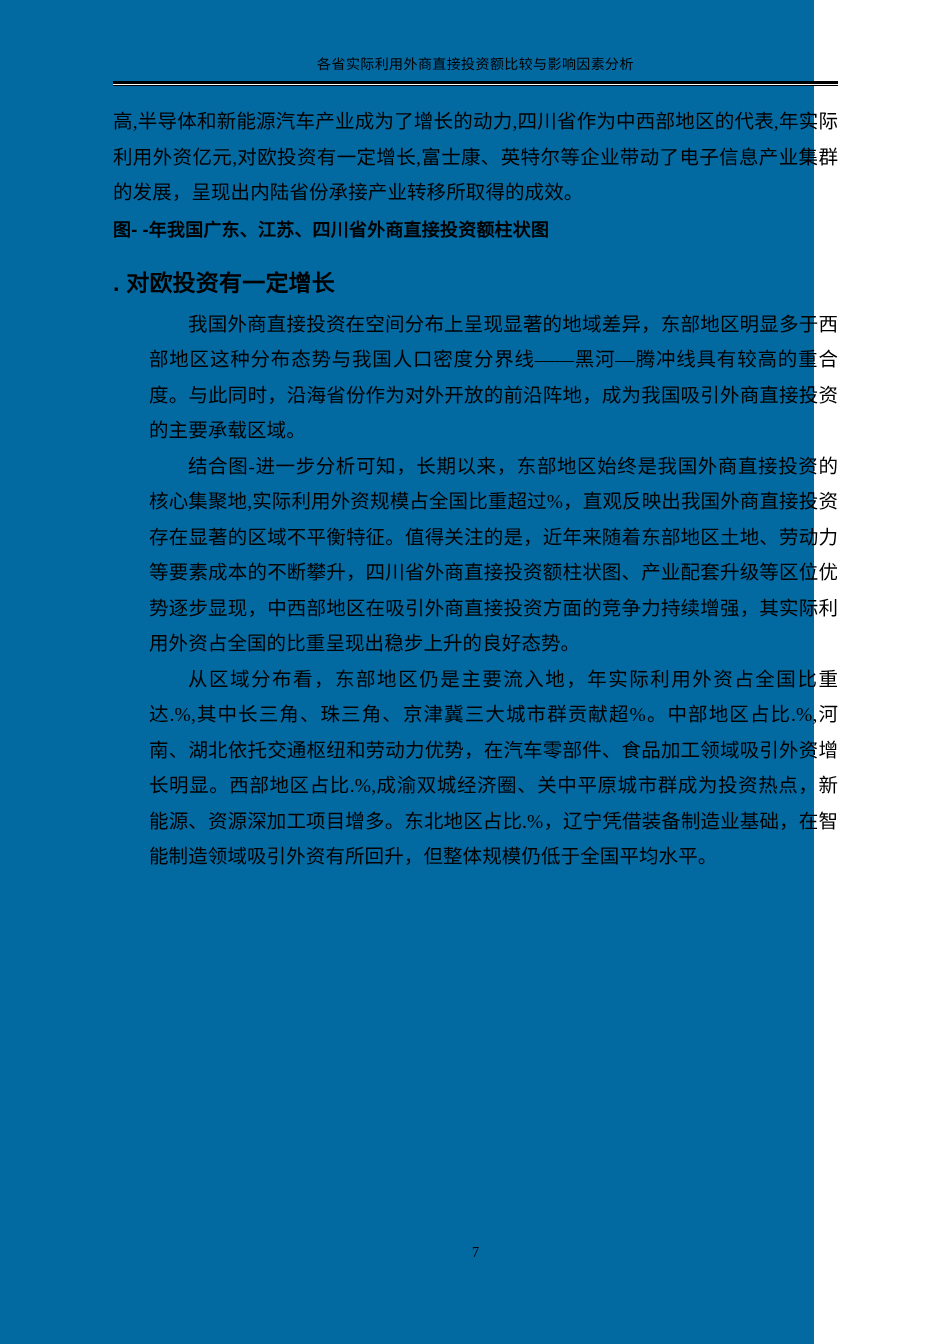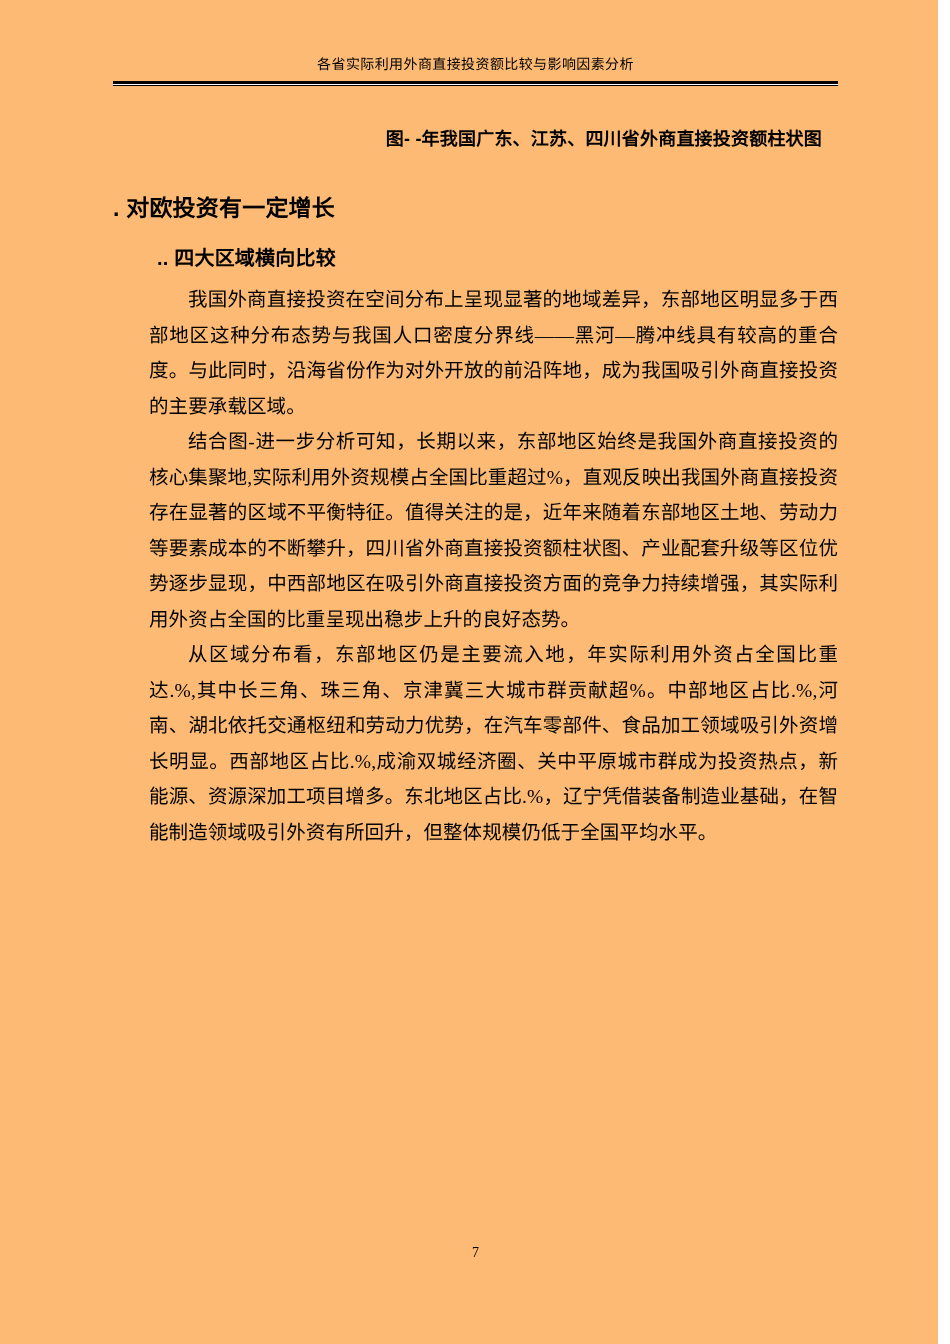--- a/index.html
+++ b/index.html
@@ -15,23 +15,23 @@
     overflow: hidden;
     font-family: "Liberation Serif", "DejaVu Serif", serif;
     color: #000000;
     -webkit-font-smoothing: antialiased;
   }
 
   .page {
     position: absolute;
     left: 0;
     top: 0;
-    width: 938px;
+    width: 814px;
     height: 1344px;
-    background: #fdba74;
+    background: #0369a1;
     text-decoration: underline;
   }
 
   
   .page-header {
     position: absolute;
     left: 113px;
     top: 55px;
     width: 725px;
   }
@@ -85,23 +85,23 @@
   p.indent {
     text-indent: 2em;
     margin-left: 36px;
   }
   p.no-indent {
     text-indent: 0;
   }
 
   
   .figure-caption {
-    margin: 16px;
+    margin: 0;
     padding-top: 3px;
-    text-align: right;
+    text-align: left;
     font-family: "Liberation Sans", "DejaVu Sans", sans-serif;
     font-weight: bold;
     font-size: 18px;
     line-height: 33px;
     letter-spacing: 0.2px;
     color: #000;
   }
 
   
   h1.h-level1 {
@@ -155,26 +155,26 @@
     <div class="header-title">各省实际利用外商直接投资额比较与影响因素分析</div>
     <div class="header-rule">
       <div class="rule-thick"></div>
       <div class="rule-gap"></div>
       <div class="rule-thin"></div>
     </div>
   </div>
 
   <div class="content">
 
+    <p class="body-text no-indent">高,半导体和新能源汽车产业成为了增长的动力,四川省作为中西部地区的代表,年实际利用外资亿元,对欧投资有一定增长,富士康、英特尔等企业带动了电子信息产业集群的发展，呈现出内陆省份承接产业转移所取得的成效。</p>
 
     <p class="figure-caption">图- -年我国广东、江苏、四川省外商直接投资额柱状图</p>
 
     <h1 class="h-level1">. 对欧投资有一定增长</h1>
 
-    <h2 class="h-level2">.. 四大区域横向比较</h2>
 
     <p class="body-text indent para-gap-top">我国外商直接投资在空间分布上呈现显著的地域差异，东部地区明显多于西部地区这种分布态势与我国人口密度分界线——黑河—腾冲线具有较高的重合度。与此同时，沿海省份作为对外开放的前沿阵地，成为我国吸引外商直接投资的主要承载区域。</p>
 
     <p class="body-text indent">结合图-进一步分析可知，长期以来，东部地区始终是我国外商直接投资的核心集聚地,实际利用外资规模占全国比重超过%，直观反映出我国外商直接投资存在显著的区域不平衡特征。值得关注的是，近年来随着东部地区土地、劳动力等要素成本的不断攀升，四川省外商直接投资额柱状图、产业配套升级等区位优势逐步显现，中西部地区在吸引外商直接投资方面的竞争力持续增强，其实际利用外资占全国的比重呈现出稳步上升的良好态势。</p>
 
     <p class="body-text indent">从区域分布看，东部地区仍是主要流入地，年实际利用外资占全国比重达.%,其中长三角、珠三角、京津冀三大城市群贡献超%。中部地区占比.%,河南、湖北依托交通枢纽和劳动力优势，在汽车零部件、食品加工领域吸引外资增长明显。西部地区占比.%,成渝双城经济圈、关中平原城市群成为投资热点，新能源、资源深加工项目增多。东北地区占比.%，辽宁凭借装备制造业基础，在智能制造领域吸引外资有所回升，但整体规模仍低于全国平均水平。</p>
 
   </div>
 
   <div class="page-footer">

